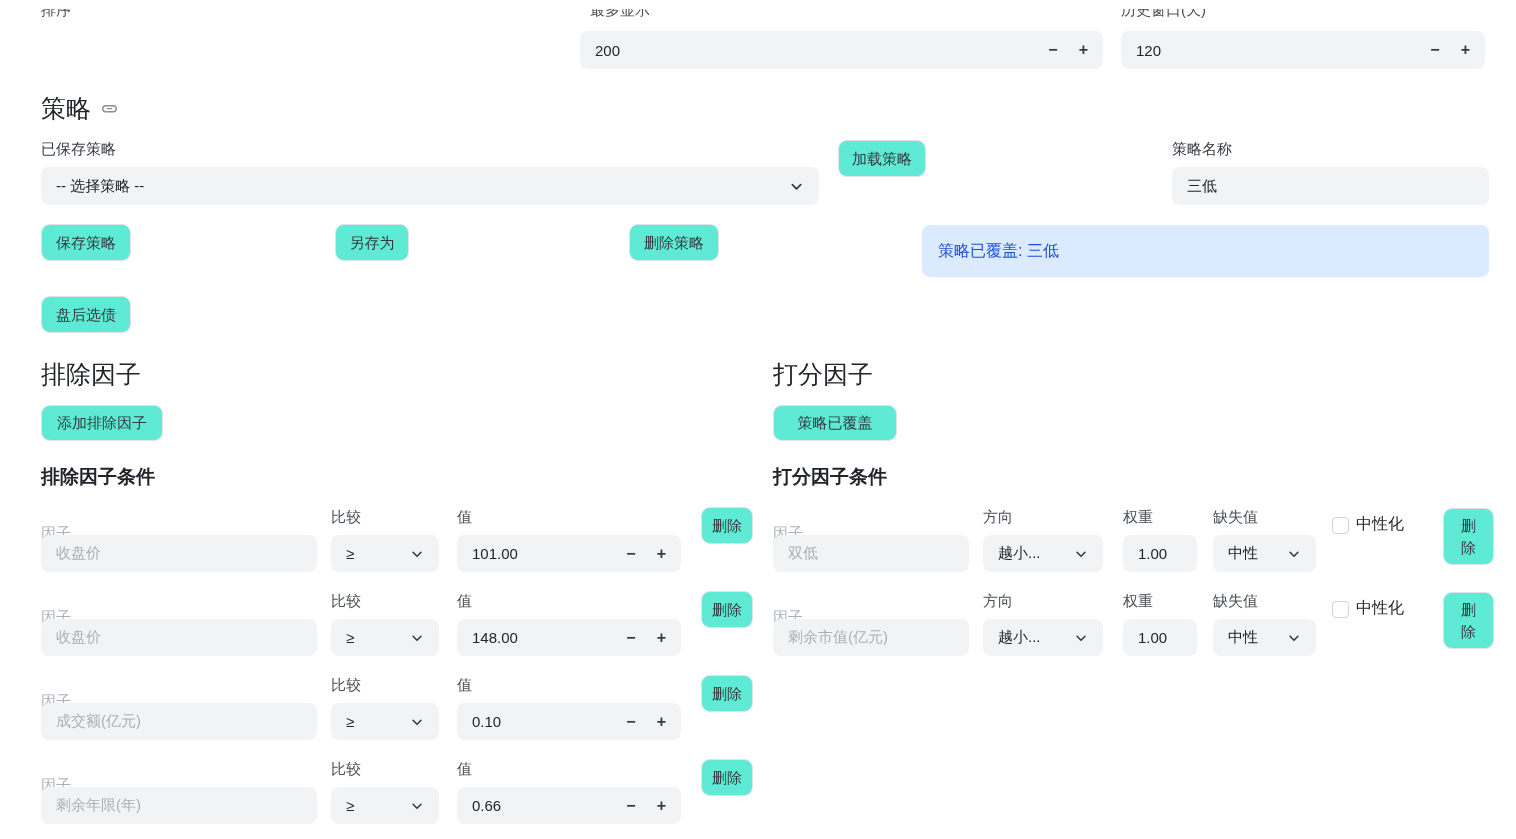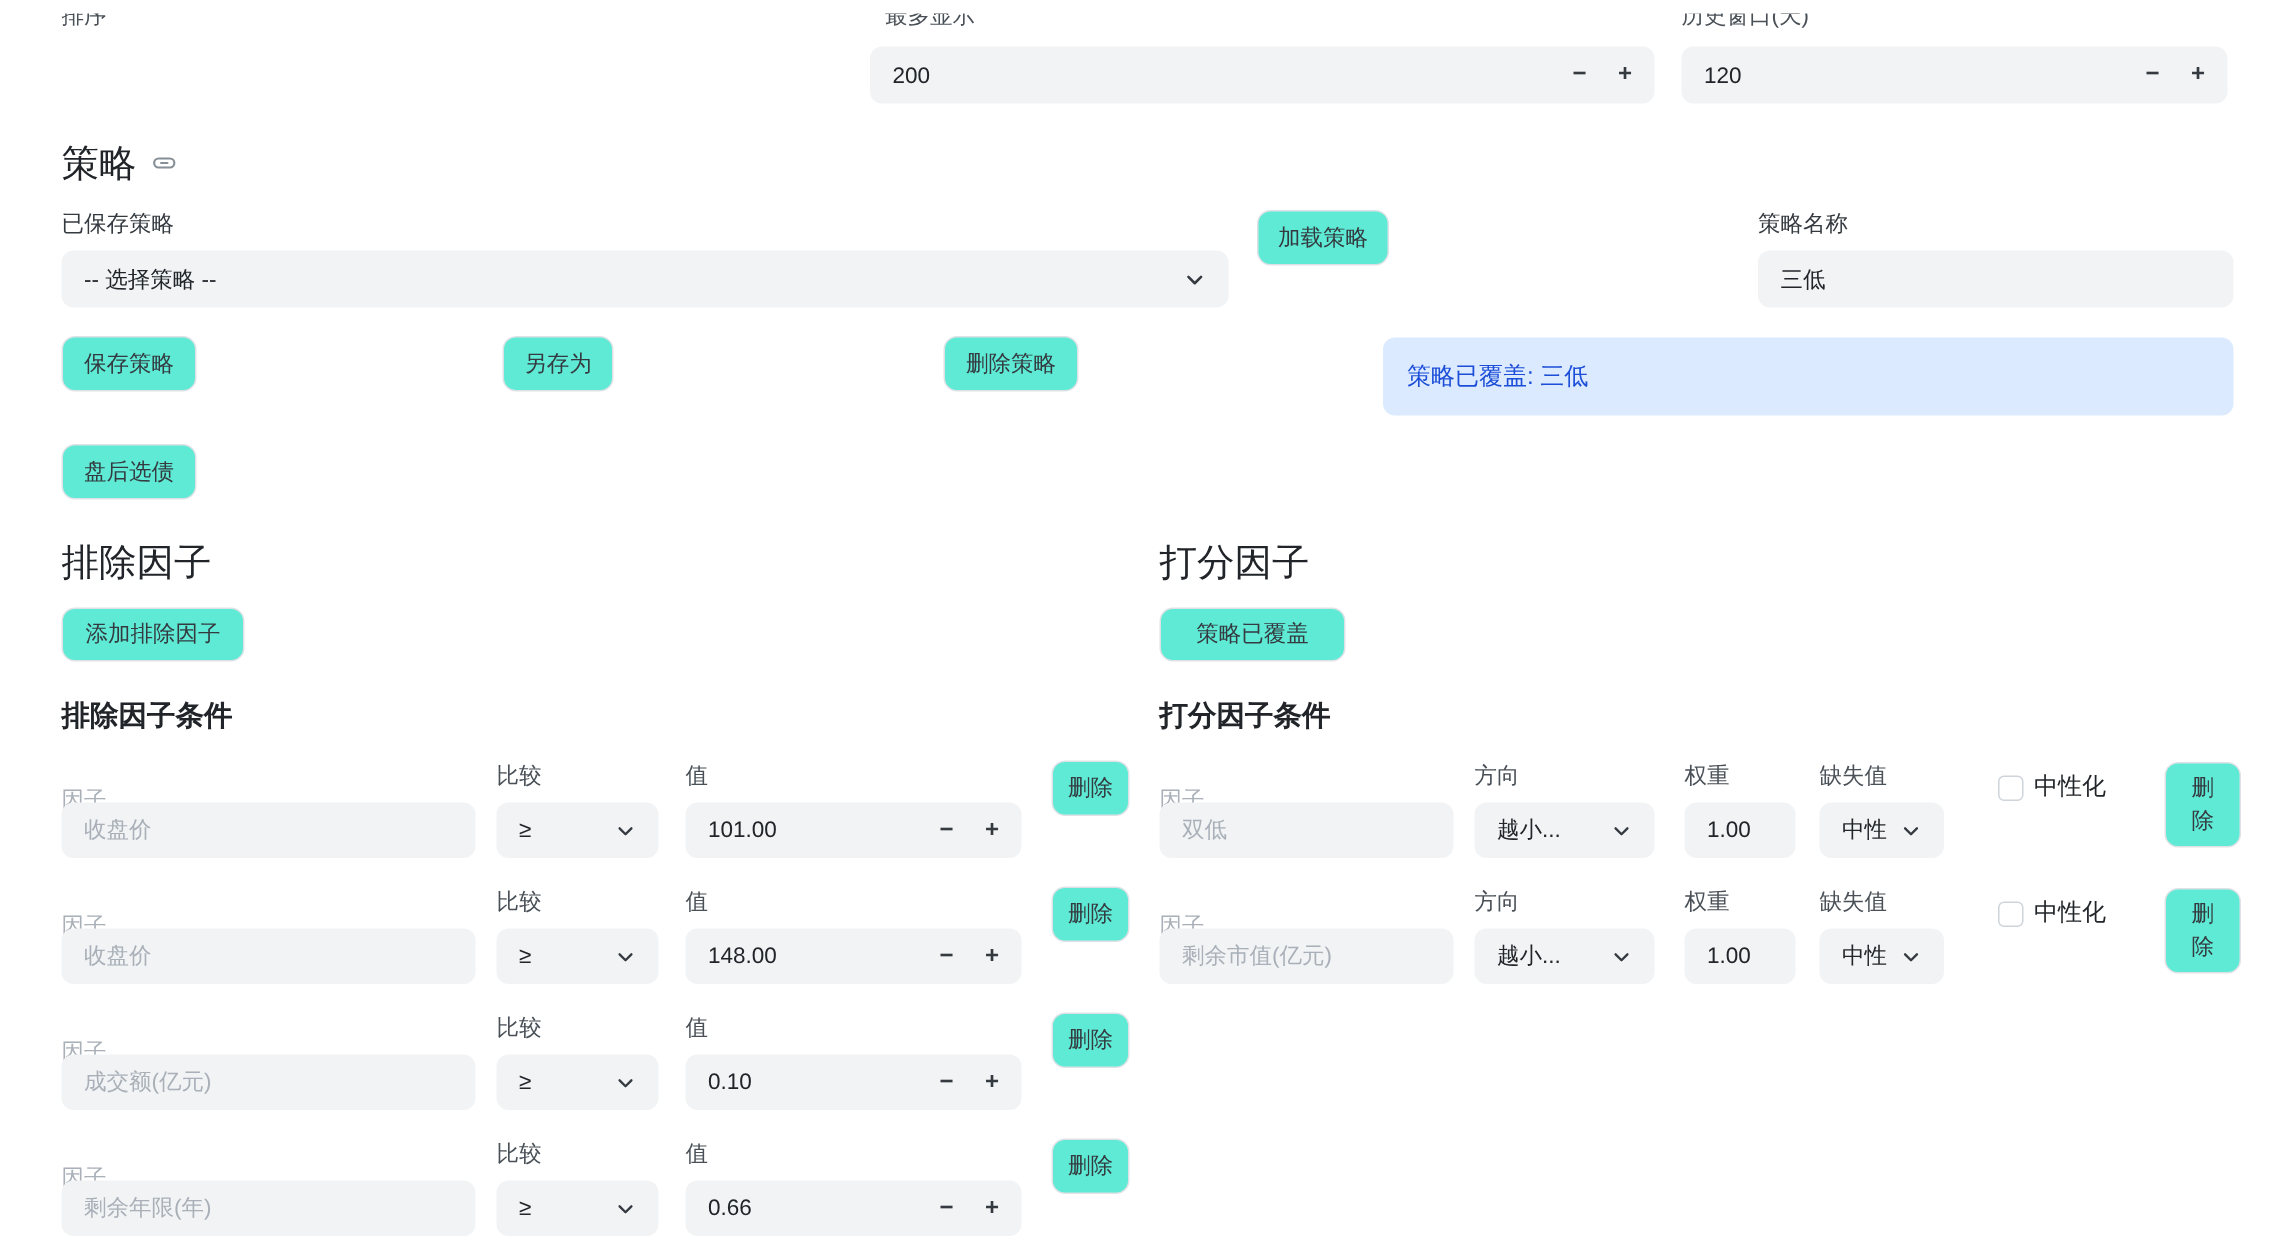--- a/index.html
+++ b/index.html
@@ -46,21 +46,21 @@
   .ex .del     { left: 701px; top: 2px;  width: 52px;  height: 37px; }
 
   
   .sc .f-label { left: 773px;  top: 3px; }
   .sc .f-input { left: 773px;  top: 30px; width: 196px; height: 37px; }
   .sc .d-label { left: 983px;  top: 3px; }
   .sc .d-sel   { left: 983px;  top: 30px; width: 120px; height: 37px; }
   .sc .w-label { left: 1123px; top: 3px; }
   .sc .w-input { left: 1123px; top: 30px; width: 74px; height: 37px; }
   .sc .m-label { left: 1213px; top: 3px; }
-  .sc .m-sel   { left: 1213px; top: 30px; width: 83px; height: 37px; }
+  .sc .m-sel   { left: 1213px; top: 30px; width: 103px; height: 37px; }
   .sc .chk     { left: 1332px; top: 12px; }
   .sc .n-label { left: 1356px; top: 9px; }
   .sc .del2    { left: 1443px; top: 3px; width: 51px; height: 57px; }
 
   .top-clip { position: absolute; left: 0; top: 0; width: 100%; height: 9px; background: #fff; z-index: 5; }
 </style>
 </head>
 <body>
 
 <div class="page">

